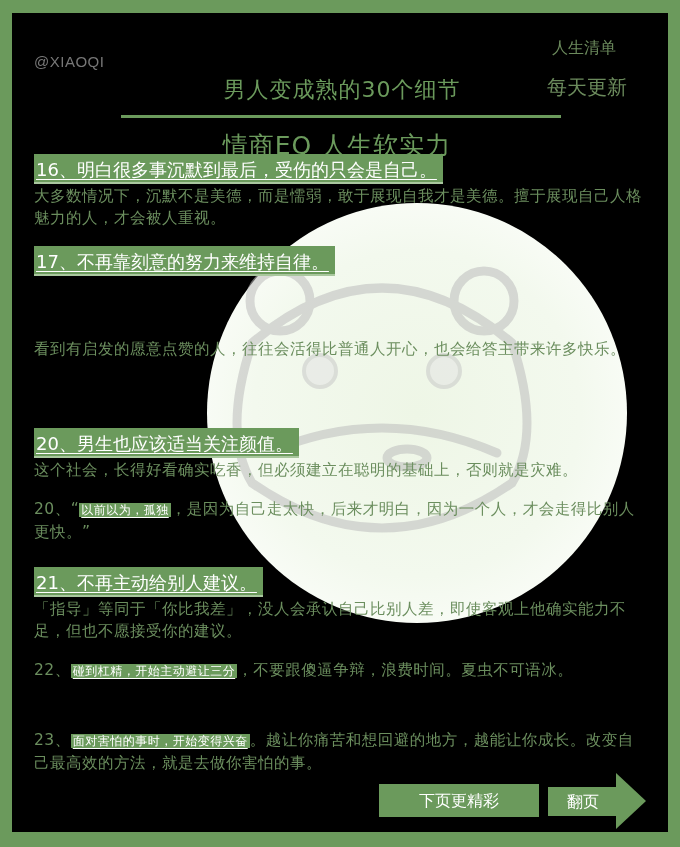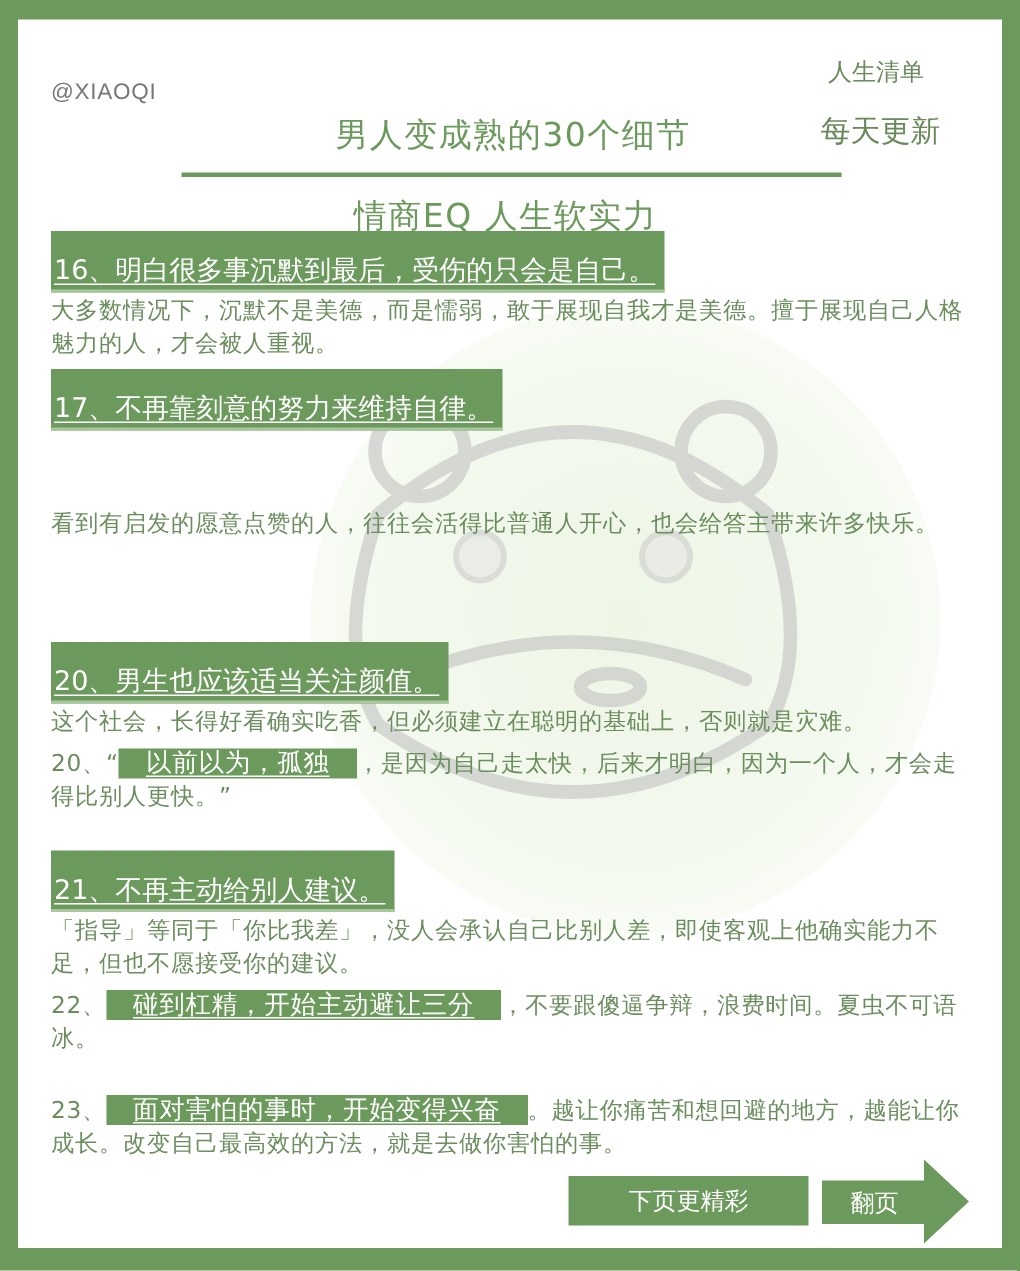--- a/index.html
+++ b/index.html
@@ -4,49 +4,49 @@
 <style>
   html, body { margin:0; padding:0; }
   body {
     width:680px; height:847px; overflow:hidden;
     background:#6b9a5c;
     font-family:"DejaVu Sans", "Liberation Sans", sans-serif;
     position:relative;
   }
   .page {
     position:absolute; left:12px; top:13px; width:656px; height:819px;
-    background:#ffffff; overflow:hidden;
+    background:#000000; overflow:hidden;
   }
   .mascot-bg {
     position:absolute; left:195px; top:190px; width:420px; height:420px;
     border-radius:50%;
     background:radial-gradient(circle at 50% 50%, #eef6e6 0%, #f3f9ee 55%, #fbfdf9 80%, #ffffff 100%);
   }
   .mascot { position:absolute; left:200px; top:240px; width:340px; height:300px; opacity:0.55; }
   .handle { position:absolute; left:22px; top:40px; font-size:15px; color:#777; letter-spacing:0.5px; font-family:"Liberation Sans", sans-serif; }
   .tag1 { position:absolute; left:540px; top:25px; font-size:16px; color:#6b8a5c;text-align:right; }
   .tag2 { position:absolute; left:535px; top:61px; font-size:20px; color:#6b8a5c; }
   .title {
     position:absolute; left:110px; top:62px; width:440px; text-align:center;
     font-size:22px; color:#6b9a5c; letter-spacing:1px;
   }
   .title-rule { position:absolute; left:109px; top:102px; width:440px; height:3px; background:#6b9a5c; }
-  .subtitle { position:absolute; left:130px; top:116px; width:390px; text-align:center; font-size:22px; color:#6b9a5c; letter-spacing:1px; }
+  .subtitle { position:absolute; left:130px; top:116px; width:390px; text-align:center; font-size:25px; color:#6b9a5c; letter-spacing:1px; }
 
   .item { position:absolute; left:22px; width:614px; }
   .hl {
     display:inline-block; background:#6b9a5c; color:#fff;
-    font-size:18px; line-height:24px; padding:15px 6px 0 2px;
+    font-size:18px; line-height:24px; padding:4px 6px 0 2px;
     text-decoration:underline; text-decoration-thickness:1px; text-underline-offset:3px;
     border-bottom:2px solid #a9c79e;
   }
   .body-text { font-size:15.5px; line-height:22px; color:#6b8e5e; letter-spacing:0.5px; margin-top:1px; }
   .inline-hl {
-    background:#6b9a5c; color:#fff; padding:0 18px;
-    text-decoration:underline; text-underline-offset:3px; font-size:17px;
+    background:#6b9a5c; color:#fff; padding:0 2px;
+    text-decoration:underline; text-underline-offset:3px; font-size:12px;
   }
   .btn {
     position:absolute; background:#6b9a5c; color:#fff; font-size:16px; text-align:center;
     cursor:pointer;
   }
   .btn-next { left:367px; top:771px; width:160px; height:33px; line-height:33px; }
   .btn-flip { left:536px; top:774px; width:70px; height:29px; line-height:29px; }
   .arrow-head {
     position:absolute; left:604px; top:760px; width:0; height:0;
     border-top:28px solid transparent; border-bottom:28px solid transparent;

